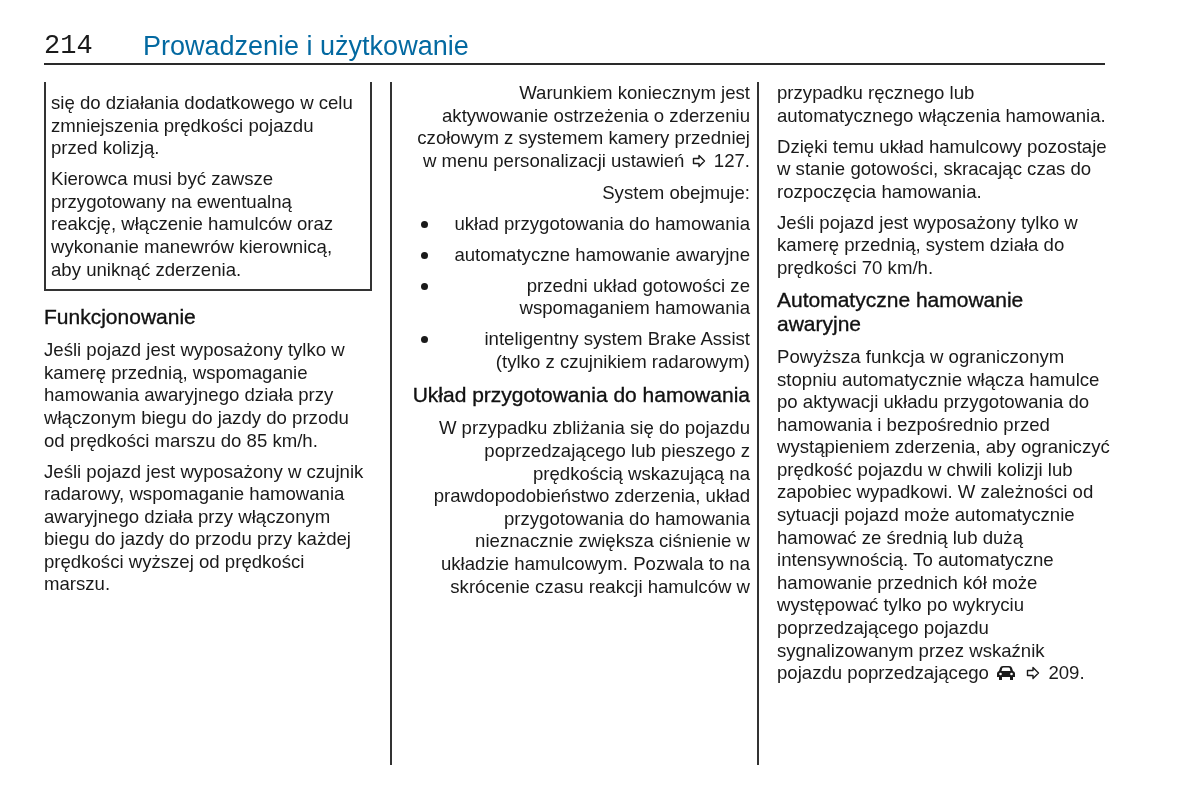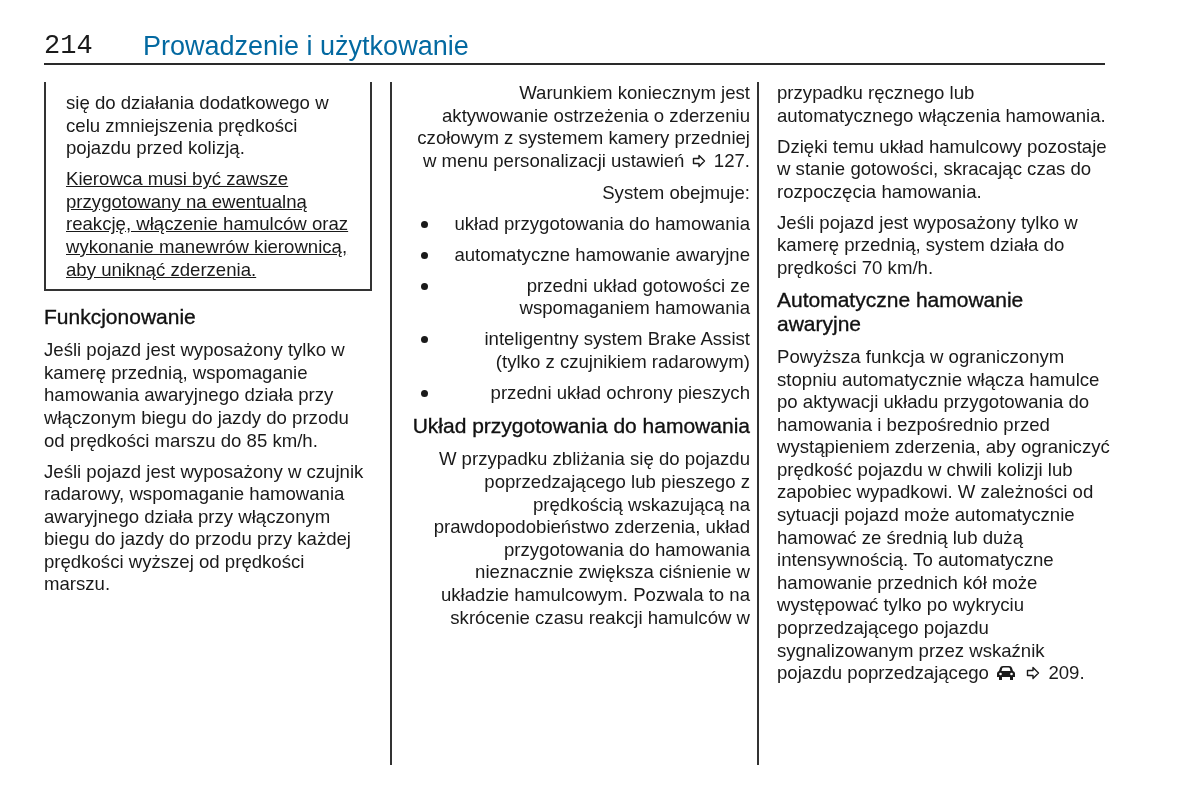--- a/index.html
+++ b/index.html
@@ -20,25 +20,25 @@
   .col {
     position: absolute; top: 82px; font-size: 18.6px; line-height: 22.6px;
   }
   .col p { margin: 0 0 8.4px 0; }
   .col1 { left: 44px; width: 328px; }
   .col2 { left: 410px; width: 340px; text-align: right; }
   .col3 { left: 777px; width: 335px; }
   .note-box {
     border: 2.5px solid #333;
     border-top: none;
-    padding: 10px 8px 8px 20px;
+    padding: 10px 8px 8px 5px;
     margin-bottom: 14px;
     position: relative;
   }
-  .note-box p:last-child { margin-bottom: 0; text-decoration: underline; }
+  .note-box p:last-child { margin-bottom: 0; }
   .divider {
     position: absolute; top: 82px; width: 2px; height: 683px; background: #333;
   }
   .div1 { left: 390px; }
   .div2 { left: 757px; }
   h2 {
     font-size: 21px; line-height: 24px; font-weight: normal; margin: 6px 0 10px 0;
     color: #111;
     -webkit-text-stroke: 0.35px #111;
   }
@@ -80,21 +80,20 @@
         </svg>
     </span>
     <span>127.</span>
   </p>
   <p>System obejmuje:</p>
   <ul class="bullets">
     <li><span class="bullet"></span><span>układ przygotowania do hamowania</span></li>
     <li><span class="bullet"></span><span>automatyczne hamowanie awaryjne</span></li>
     <li><span class="bullet"></span><span>przedni układ gotowości ze wspomaganiem hamowania</span></li>
     <li><span class="bullet"></span><span>inteligentny system Brake Assist (tylko z czujnikiem radarowym)</span></li>
-    <li><span class="bullet"></span><span>przedni układ ochrony pieszych</span></li>
   </ul>
   <h2>Układ przygotowania do hamowania</h2>
   <p>W przypadku zbliżania się do pojazdu poprzedzającego lub pieszego z prędkością wskazującą na prawdopodobieństwo zderzenia, układ przygotowania do hamowania nieznacznie zwiększa ciśnienie w układzie hamulcowym. Pozwala to na skrócenie czasu reakcji hamulców w</p>
 </div>
 
 <div class="col col3">
   <p>przypadku ręcznego lub automatycznego włączenia hamowania.</p>
   <p>Dzięki temu układ hamulcowy pozostaje w stanie gotowości, skracając czas do rozpoczęcia hamowania.</p>
   <p>Jeśli pojazd jest wyposażony tylko w kamerę przednią, system działa do prędkości 70 km/h.</p>
   <h2>Automatyczne hamowanie awaryjne</h2>

